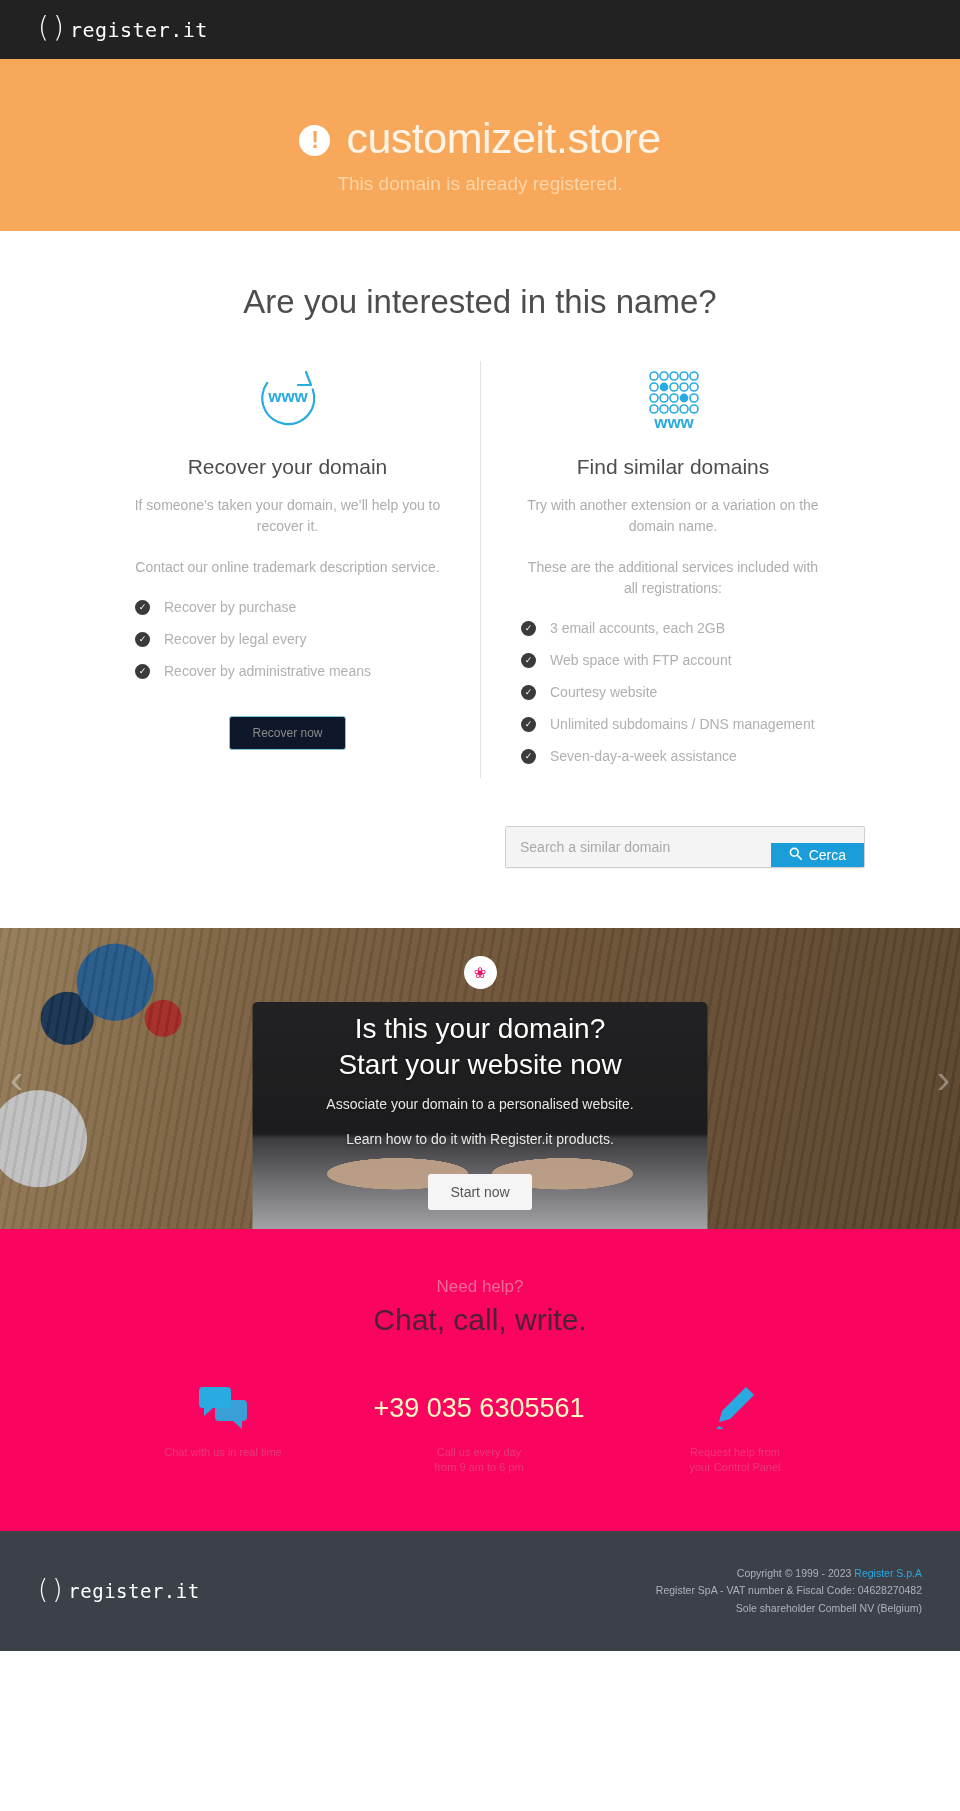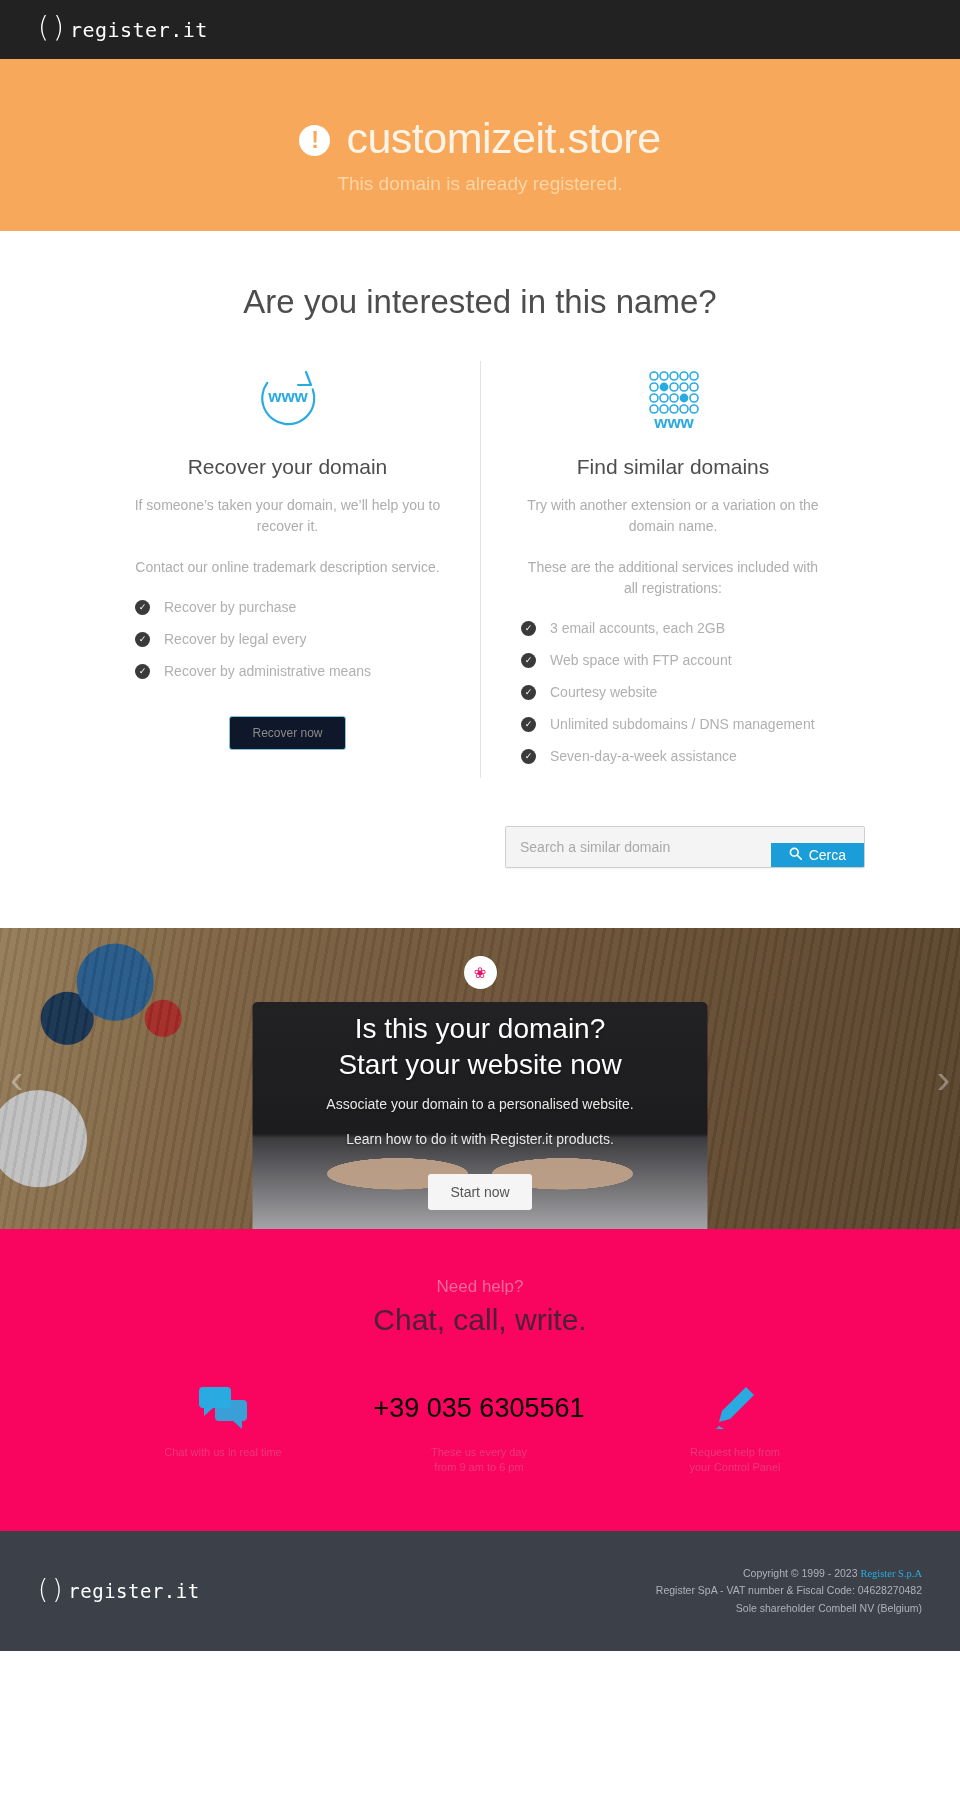--- a/index.html
+++ b/index.html
@@ -315,21 +315,21 @@
   .help-cols {
     display: flex;
     width: 770px;
     margin: 0 auto;
   }
   .help-col { width: 256px; text-align: center; }
   .help-icon { height: 54px; display: flex; align-items: center; justify-content: center; }
   .help-phone {
     font-size: 27px;
     font-weight: 300;
-    color: #000000;
+    color: #fef9c3;
     line-height: 54px;
   }
   .help-note {
     margin-top: 10px;
     font-size: 11px;
     line-height: 1.35;
     color: #e8397f;
   }
 
   
@@ -342,21 +342,21 @@
     min-height: 120px;
   }
   .footer .logo-paren { font-size: 26px; }
   .footer .logo-word { font-size: 19px; }
   .footer-legal {
     text-align: right;
     font-size: 10.5px;
     line-height: 1.65;
     color: #aeb2ba;
   }
-  .footer-legal a { color: #29abe2; text-decoration: none; font-family: Liberation Serif, serif; }
+  .footer-legal a { color: #29abe2; text-decoration: none; }
 </style>
 </head>
 <body>
 
 <div class="topbar">
   <div class="logo">
     <span class="logo-paren">(</span>
     <span class="logo-paren">)</span>
     <span class="logo-word">register.it</span>
   </div>
@@ -507,21 +507,21 @@
           <path d="M2 5 a4 4 0 0 1 4-4 h24 a4 4 0 0 1 4 4 v13 a4 4 0 0 1-4 4 h-14 l-9 8 v-8 h-1 a4 4 0 0 1-4-4 z"></path>
           <path d="M18 18 a4 4 0 0 1 4-4 h24 a4 4 0 0 1 4 4 v13 a4 4 0 0 1-4 4 h-1 v8 l-9-8 h-14 a4 4 0 0 1-4-4 z" opacity="0.92"></path>
         </svg>
       </div>
       <div class="help-note">Chat with us in real time</div>
       <div class="help-note" style="margin-top:0"></div>
     </div>
 
     <div class="help-col">
       <div class="help-phone">+39 035 6305561</div>
-      <div class="help-note">These us every day</div>
+      <div class="help-note">Call us every day</div>
       <div class="help-note" style="margin-top:0">from 9 am to 6 pm</div>
     </div>
 
     <div class="help-col">
       <div class="help-icon">
         <svg width="44" height="46" viewBox="0 0 44 46" fill="#29abe2">
           <path d="M33 2 l8 8 -24 24 -11 3 3 -11 z"></path>
           <path d="M6 41 l-3 3 h8 z"></path>
         </svg>
       </div>

